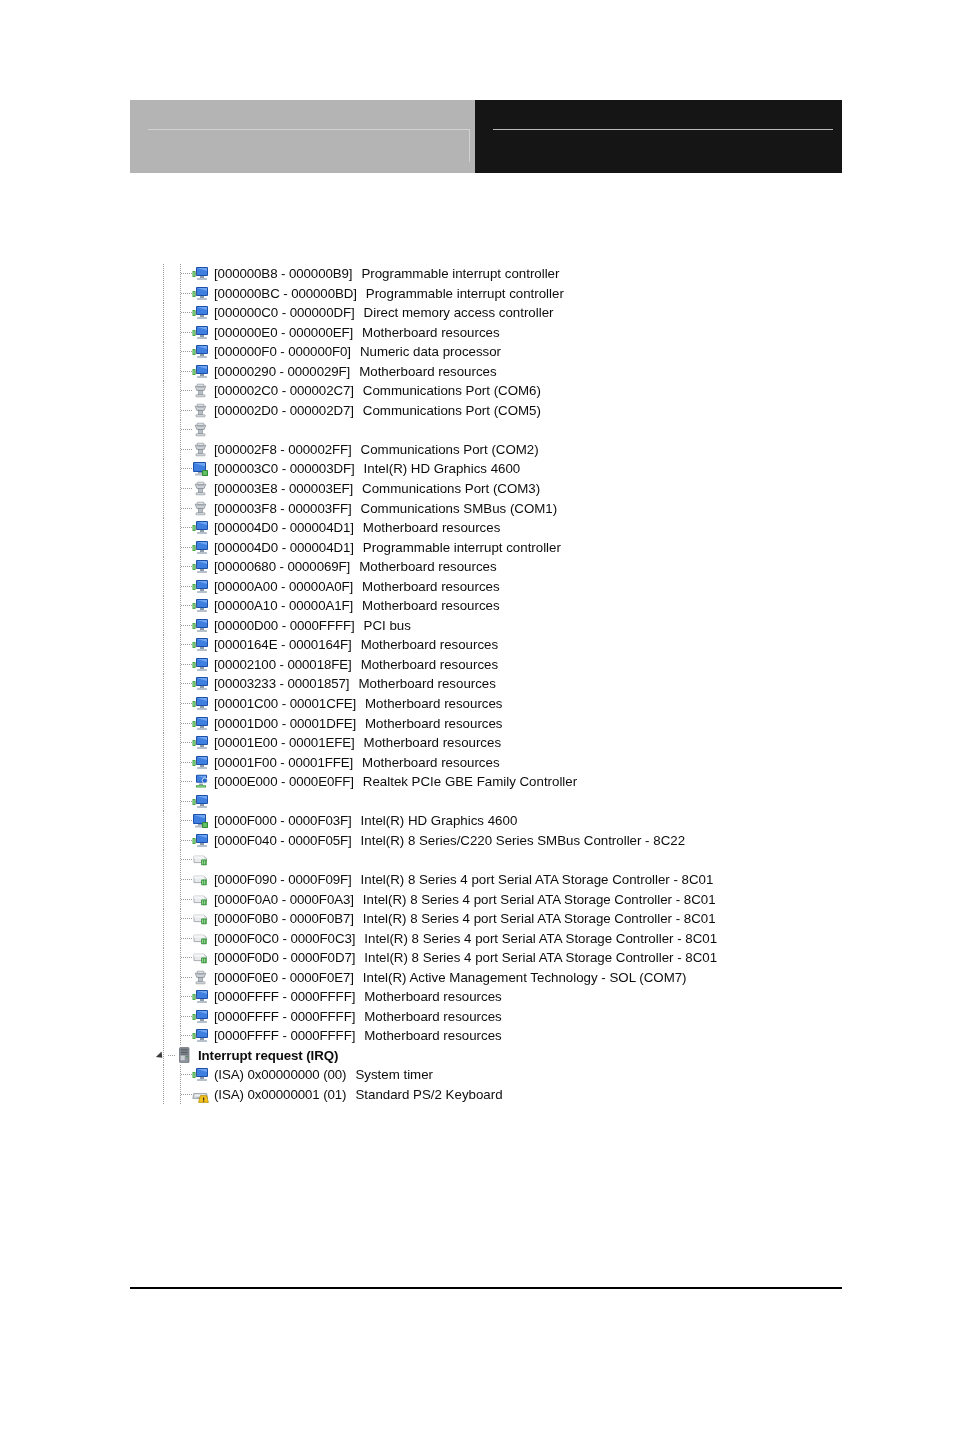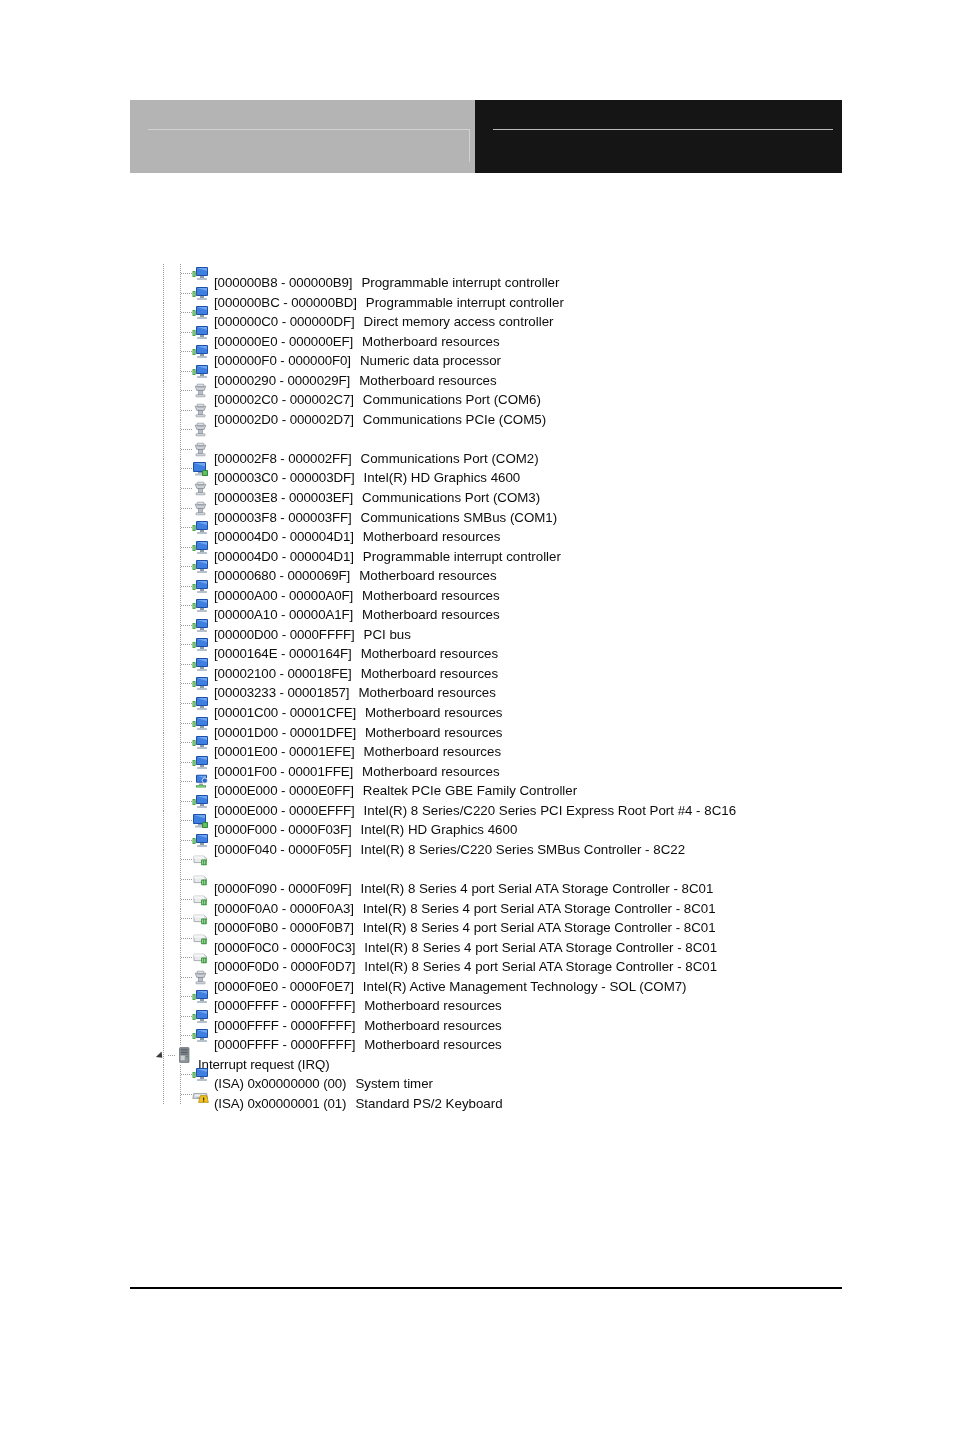--- a/index.html
+++ b/index.html
@@ -107,26 +107,26 @@
   .ico {
     position: absolute;
     left: 192px;
     top: 2px;
     width: 17px;
     height: 16px;
   }
   .row-label {
     position: absolute;
     left: 214px;
-    top: 9px;
+    top: 0;
   }
   .addr { letter-spacing: -0.1px; }
   .desc { margin-left: 9px; }
   .tree-row.node .ico { left: 176px; top: 1px; width: 17px; height: 17px; }
-  .tree-row.node .row-label { left: 198px; }
+  .tree-row.node .row-label { left: 198px; font-weight: bold; }
   .expander {
     position: absolute;
     left: 158px;
     top: 6px;
     width: 0; height: 0;
     border-left: 5px solid #3a3a3a;
     border-top: 4px solid transparent;
     border-bottom: 4px solid transparent;
     transform: rotate(45deg);
   }
@@ -283,21 +283,21 @@
       <div class="rail rail-outer"></div>
       <div class="rail rail-inner"></div>
       <div class="elbow"></div>
       <span class="ico"><svg width="17" height="16" viewBox="0 0 17 16" xmlns="http://www.w3.org/2000/svg">
           <path d="M3.2 3.2 L13.8 3.2 L12.2 7.4 L4.8 7.4 Z" fill="#cfd4da" stroke="#7b828a" stroke-width="0.7"></path>
           <rect x="5.2" y="1.2" width="6.6" height="2.2" rx="0.5" fill="#e6e9ec" stroke="#7b828a" stroke-width="0.6"></rect>
           <rect x="6.6" y="7.4" width="3.8" height="4.4" fill="#b9bfc6" stroke="#7b828a" stroke-width="0.6"></rect>
           <rect x="4.0" y="11.8" width="9" height="2.0" rx="0.5" fill="#dfe3e7" stroke="#7b828a" stroke-width="0.6"></rect>
           <line x1="5.4" y1="4.3" x2="12.2" y2="4.3" stroke="#8f969d" stroke-width="0.6"></line>
         </svg></span>
-      <span class="row-label"><span class="addr">[000002D0 - 000002D7]</span><span class="desc">Communications PCIe (COM5)</span></span>
+      <span class="row-label"><span class="addr">[000002D0 - 000002D7]</span><span class="desc">Communications Port (COM5)</span></span>
     </div>
     <div class="tree-row">
       <div class="rail rail-outer"></div>
       <div class="rail rail-inner"></div>
       <div class="elbow"></div>
       <span class="ico"><svg width="17" height="16" viewBox="0 0 17 16" xmlns="http://www.w3.org/2000/svg">
           <path d="M3.2 3.2 L13.8 3.2 L12.2 7.4 L4.8 7.4 Z" fill="#cfd4da" stroke="#7b828a" stroke-width="0.7"></path>
           <rect x="5.2" y="1.2" width="6.6" height="2.2" rx="0.5" fill="#e6e9ec" stroke="#7b828a" stroke-width="0.6"></rect>
           <rect x="6.6" y="7.4" width="3.8" height="4.4" fill="#b9bfc6" stroke="#7b828a" stroke-width="0.6"></rect>
           <rect x="4.0" y="11.8" width="9" height="2.0" rx="0.5" fill="#dfe3e7" stroke="#7b828a" stroke-width="0.6"></rect>
@@ -602,21 +602,20 @@
           <rect x="4" y="1" width="12" height="9" rx="1" fill="#1b4fa8"></rect>
           <rect x="5" y="2" width="10" height="7" fill="#3f7fe0"></rect>
           <path d="M5 2 L15 2 L15 5 Z" fill="#79acf2" opacity="0.85"></path>
           <rect x="8" y="10" width="4" height="2" fill="#8d9aa8"></rect>
           <rect x="5" y="12" width="10" height="2" rx="0.6" fill="#b6c0cb"></rect>
           <rect x="0.5" y="5" width="3" height="6" rx="0.6" fill="#3fa03f"></rect>
           <rect x="1.2" y="5.8" width="1.6" height="4.4" fill="#7ed07e"></rect>
           <rect x="3.4" y="6.6" width="1.4" height="1" fill="#6b6b6b"></rect>
           <rect x="3.4" y="8.6" width="1.4" height="1" fill="#6b6b6b"></rect>
         </svg></span>
-      <span class="row-label"><span class="addr">[0000E000 - 0000EFFF]</span><span class="desc">Intel(R) 8 Series/C220 Series PCI Express Root Port #4 - 8C16</span></span>
     </div>
     <div class="tree-row">
       <div class="rail rail-outer"></div>
       <div class="rail rail-inner"></div>
       <div class="elbow"></div>
       <span class="ico"><svg width="17" height="16" viewBox="0 0 17 16" xmlns="http://www.w3.org/2000/svg">
           <rect x="1" y="1" width="13" height="10" rx="1" fill="#1b4fa8"></rect>
           <rect x="2" y="2" width="11" height="8" fill="#3f7fe0"></rect>
           <path d="M2 2 L13 2 L13 5.5 Z" fill="#79acf2" opacity="0.85"></path>
           <rect x="6" y="11" width="4" height="1.6" fill="#8d9aa8"></rect>

